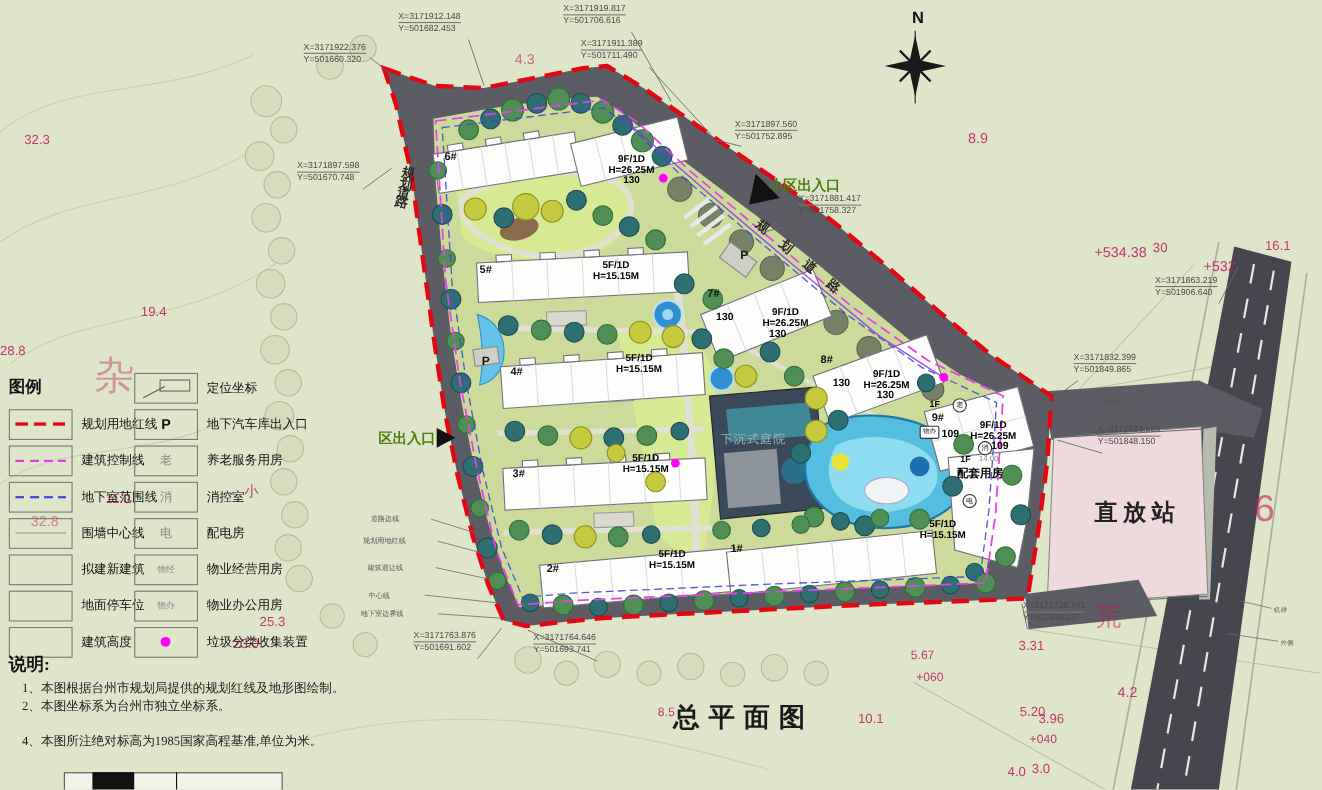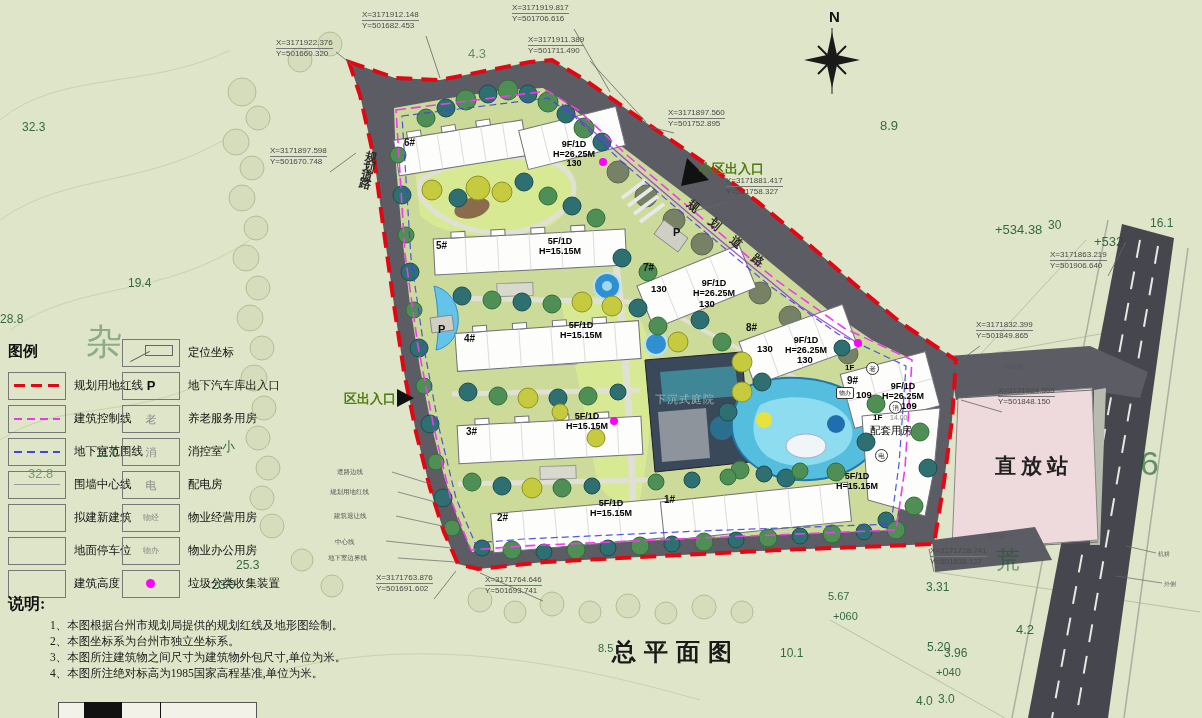--- a/index.html
+++ b/index.html
@@ -15,21 +15,21 @@
         font-weight:bold;font-size:9px;line-height:9.5px;color:#000;}
   .spec span{display:block;}
   .dim{position:absolute;font-weight:bold;font-size:9.5px;color:#000;}
   .dim2{position:absolute;font-weight:bold;font-size:8px;color:#000;}
   .tinygray{position:absolute;font-size:7px;color:#888;}
   .bdg{position:absolute;width:11px;height:11px;border:1px solid #333;border-radius:50%;
        font-size:6.5px;line-height:11px;text-align:center;background:#fff;color:#222;}
   .bdgr{position:absolute;width:16px;height:10px;border:1px solid #333;border-radius:2px;
         font-size:6px;line-height:10px;text-align:center;background:#fff;color:#222;}
   .pmark{position:absolute;font-weight:bold;font-size:11px;color:#111;}
-  .ter{position:absolute;font-size:12px;color:#14532d;opacity:.85;white-space:nowrap;}
+  .ter{position:absolute;font-size:12px;color:#be185d;opacity:.85;white-space:nowrap;}
   .bnote{position:absolute;font-size:6.5px;color:#555;}
   .enote{position:absolute;font-size:6px;color:#666;}
   .d50{position:absolute;font-size:7px;color:#555;}
   .ent{position:absolute;font-weight:bold;font-size:13px;color:#4d7c0f;}
   .roadlbl{position:absolute;font-weight:bold;font-size:12px;color:#2a2a2a;}
   .lg-title{position:absolute;left:8px;top:342px;font-weight:bold;font-size:15px;color:#111;
             font-family:"Liberation Serif",serif;}
   .lgf{position:absolute;width:56px;height:26px;border:1px solid #777;}
   .lgl{position:absolute;font-size:11.5px;color:#111;font-family:Liberation Sans, sans-serif;white-space:nowrap;}
   .sw-line{margin:11px 5px 0;height:3px;background:repeating-linear-gradient(90deg,#e30613 0 11px,transparent 11px 17px);}
@@ -37,21 +37,21 @@
   .sw-blue{margin-top:12px;height:2px;background:repeating-linear-gradient(90deg,#4444dd 0 8px,transparent 8px 13px);}
   .sw-thin{margin:12px 5px 0;height:1px;background:#999;}
   .lsym{display:block;text-align:center;font-size:11px;line-height:26px;color:#888;}
   .lsymP{font-weight:bold;font-size:13px;color:#111;}
   .lsym-sm{font-size:8px;}
   .ldot{position:absolute;left:23px;top:8px;width:9px;height:9px;border-radius:50%;background:#ff00ff;}
   .flagline{position:absolute;left:6px;top:16px;width:22px;height:1px;background:#555;transform:rotate(-28deg);}
   .flagbox{position:absolute;left:22px;top:5px;width:26px;height:9px;border:1px solid #666;}
   .notes-title{position:absolute;left:8px;top:594px;font-weight:bold;font-size:16px;color:#111;
                font-family:"Liberation Serif",serif;}
-  .note-item{position:absolute;left:20px;font-size:11.5px;color:#1a1a1a;font-family:"Liberation Serif",serif;white-space:nowrap;margin-left:30px;}
+  .note-item{position:absolute;left:20px;font-size:11.5px;color:#1a1a1a;font-family:"Liberation Serif",serif;white-space:nowrap;}
   .vroad{writing-mode:vertical-rl;letter-spacing:9px;transform:rotate(13deg);transform-origin:left top;}
   .station{position:absolute;font-weight:bold;font-size:21px;letter-spacing:5px;color:#222;}
   .sunken{position:absolute;font-size:11px;letter-spacing:1px;color:#9fb0b6;}
   .maintitle{position:absolute;left:612px;top:636px;font-weight:bold;font-size:24px;letter-spacing:8px;color:#1a1a1a;}
   .north-n{position:absolute;left:829px;top:8px;font-weight:bold;font-size:15px;color:#111;}
   .sb{position:absolute;border:1px solid #555;background:#f2f2e8;}
   .sbb{position:absolute;background:#111;}
 </style>
 </head>
 <body>
@@ -492,21 +492,21 @@
 <div class="dim" style="left:797px;top:354px">130</div>
 <div class="dim" style="left:856px;top:389px">109</div>
 <div class="dim" style="left:901px;top:400px">109</div>
 
 <div class="dim2" style="left:845px;top:363px">1F</div>
 <div class="bdg" style="left:866px;top:362px"><span>老</span></div>
 <div class="bdgr" style="left:836px;top:387px"><span>物办</span></div>
 <div class="bdg" style="left:889px;top:401px"><span>消</span></div>
 <div class="dim2" style="left:873px;top:413px">1F</div>
 <div class="tinygray" style="left:890px;top:414px">14.00</div>
-<div class="lbl" style="left:870px;top:424px;font-weight:normal;font-size:10.5px;color:#000">配套用房</div>
+<div class="lbl" style="left:870px;top:424px;font-weight:bold;font-size:10.5px;color:#000">配套用房</div>
 <div class="bdg" style="left:875px;top:449px"><span>电</span></div>
 
 <div class="pmark" style="left:438px;top:323px">P</div>
 <div class="pmark" style="left:673px;top:226px">P</div>
 
 <div class="ent" style="left:699px;top:160px">小区出入口</div>
 <div class="ent" style="left:344px;top:390px">区出入口</div>
 <div class="roadlbl vroad" style="left:366px;top:140px;height:150px">规划道路</div>
 <div class="roadlbl" style="left:694px;top:196px;letter-spacing:16px;transform:rotate(40deg);transform-origin:left top">规划道路</div>
 <div class="sunken" style="left:655px;top:392px">下沉式庭院</div>
@@ -604,20 +604,19 @@
 <div class="lgl" style="left:188px;top:411px">养老服务用房</div>
 <div class="lgl" style="left:188px;top:444px">消控室</div>
 <div class="lgl" style="left:188px;top:477px">配电房</div>
 <div class="lgl" style="left:188px;top:510px">物业经营用房</div>
 <div class="lgl" style="left:188px;top:543px">物业办公用房</div>
 <div class="lgl" style="left:188px;top:576px">垃圾分类收集装置</div>
 
 <div class="notes-title">说明:</div>
 <div class="note-item" style="top:618px">1、本图根据台州市规划局提供的规划红线及地形图绘制。</div>
 <div class="note-item" style="top:634px">2、本图坐标系为台州市独立坐标系。</div>
-<div class="note-item" style="top:650px">3、本图所注建筑物之间尺寸为建筑物外包尺寸,单位为米。</div>
 <div class="note-item" style="top:666px">4、本图所注绝对标高为1985国家高程基准,单位为米。</div>
 
 <div class="sb" style="left:58px;top:702px;width:197px;height:16px"></div>
 <div class="sbb" style="left:84px;top:702px;width:38px;height:16px"></div>
 <div class="sbb" style="left:160px;top:702px;width:1px;height:16px"></div>
 
 </div>
 
 </body></html>

